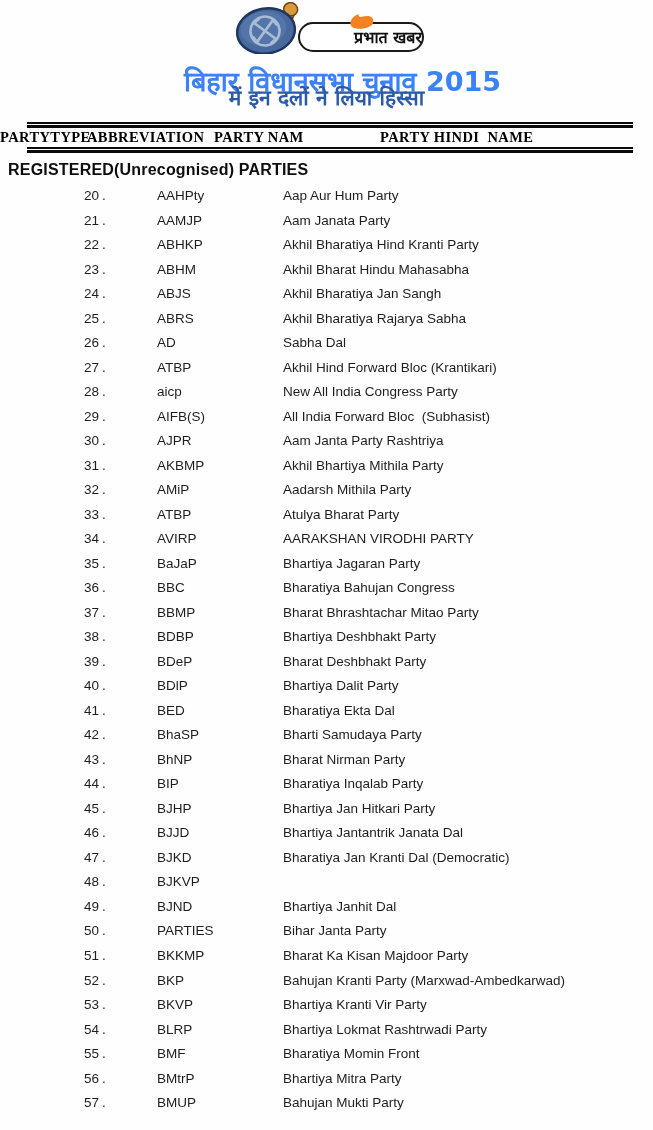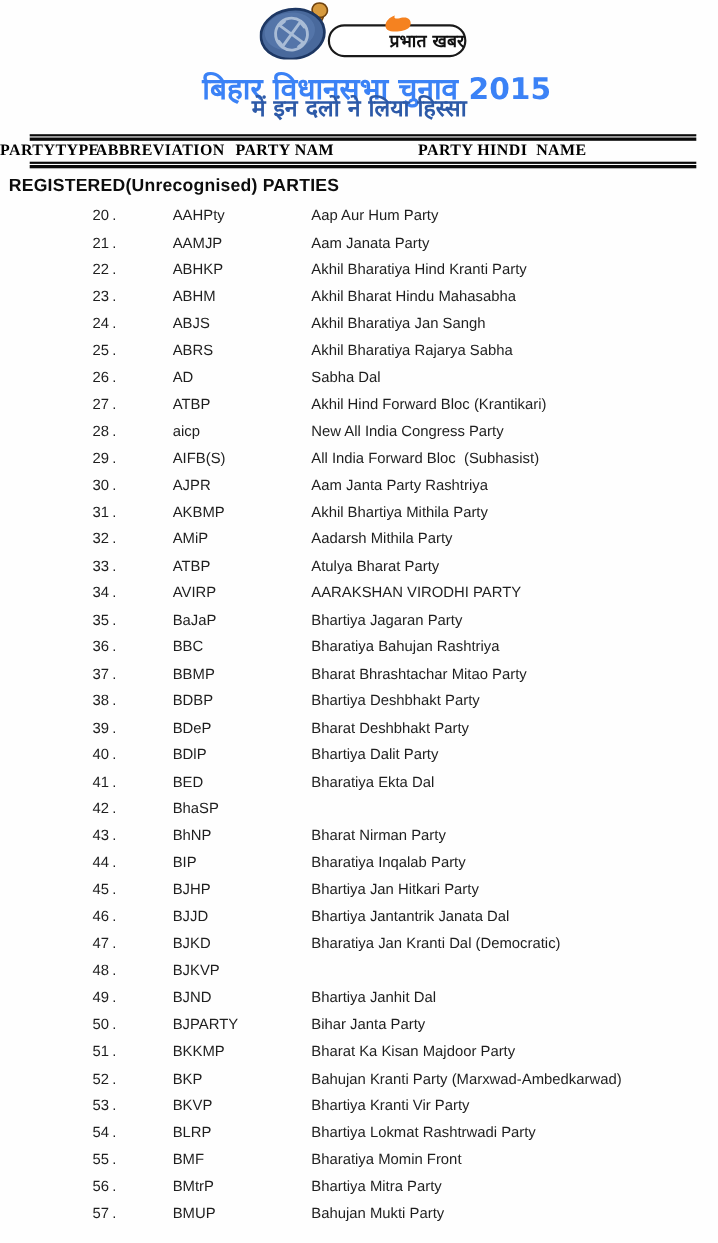--- a/index.html
+++ b/index.html
@@ -204,21 +204,21 @@
         <span class="c-name">AARAKSHAN VIRODHI PARTY</span>
       </div>
       <div class="prow">
         <span class="c-num">35<i class="dot">.</i></span>
         <span class="c-abbr">BaJaP</span>
         <span class="c-name">Bhartiya Jagaran Party</span>
       </div>
       <div class="prow">
         <span class="c-num">36<i class="dot">.</i></span>
         <span class="c-abbr">BBC</span>
-        <span class="c-name">Bharatiya Bahujan Rashtriya</span>
+        <span class="c-name">Bharatiya Bahujan Congress</span>
       </div>
       <div class="prow">
         <span class="c-num">37<i class="dot">.</i></span>
         <span class="c-abbr">BBMP</span>
         <span class="c-name">Bharat Bhrashtachar Mitao Party</span>
       </div>
       <div class="prow">
         <span class="c-num">38<i class="dot">.</i></span>
         <span class="c-abbr">BDBP</span>
         <span class="c-name">Bhartiya Deshbhakt Party</span>
@@ -234,20 +234,21 @@
         <span class="c-name">Bhartiya Dalit Party</span>
       </div>
       <div class="prow">
         <span class="c-num">41<i class="dot">.</i></span>
         <span class="c-abbr">BED</span>
         <span class="c-name">Bharatiya Ekta Dal</span>
       </div>
       <div class="prow">
         <span class="c-num">42<i class="dot">.</i></span>
         <span class="c-abbr">BhaSP</span>
+        <span class="c-name">Bharti Samudaya Party</span>
       </div>
       <div class="prow">
         <span class="c-num">43<i class="dot">.</i></span>
         <span class="c-abbr">BhNP</span>
         <span class="c-name">Bharat Nirman Party</span>
       </div>
       <div class="prow">
         <span class="c-num">44<i class="dot">.</i></span>
         <span class="c-abbr">BIP</span>
         <span class="c-name">Bharatiya Inqalab Party</span>
@@ -271,21 +272,21 @@
         <span class="c-num">48<i class="dot">.</i></span>
         <span class="c-abbr">BJKVP</span>
       </div>
       <div class="prow">
         <span class="c-num">49<i class="dot">.</i></span>
         <span class="c-abbr">BJND</span>
         <span class="c-name">Bhartiya Janhit Dal</span>
       </div>
       <div class="prow">
         <span class="c-num">50<i class="dot">.</i></span>
-        <span class="c-abbr">BJPARTY</span>
+        <span class="c-abbr">PARTIES</span>
         <span class="c-name">Bihar Janta Party</span>
       </div>
       <div class="prow">
         <span class="c-num">51<i class="dot">.</i></span>
         <span class="c-abbr">BKKMP</span>
         <span class="c-name">Bharat Ka Kisan Majdoor Party</span>
       </div>
       <div class="prow">
         <span class="c-num">52<i class="dot">.</i></span>
         <span class="c-abbr">BKP</span>

